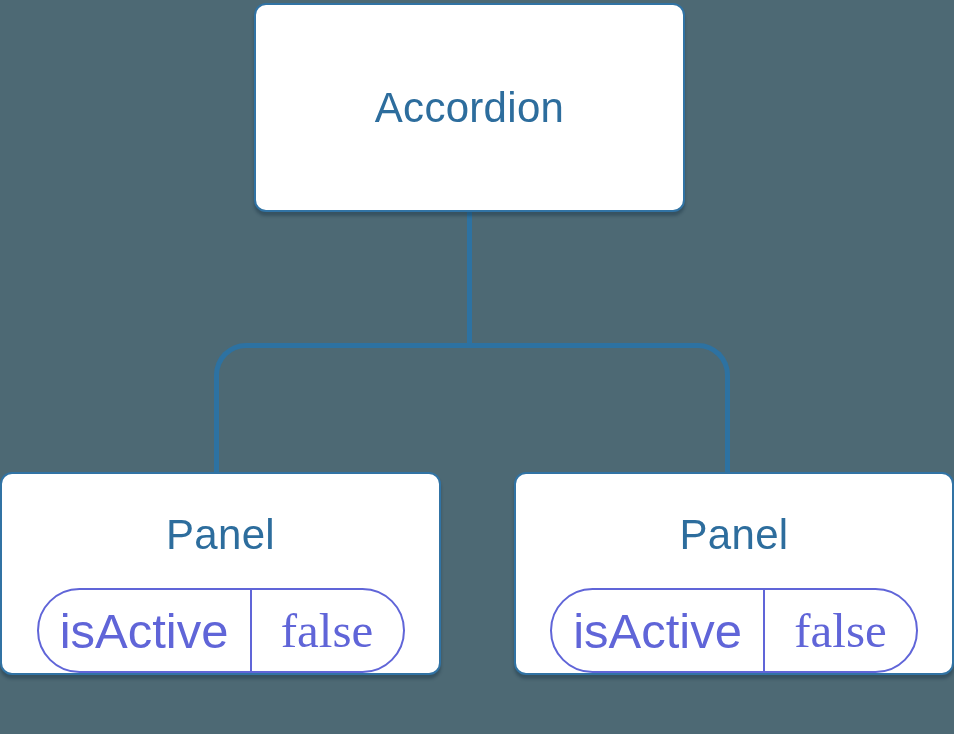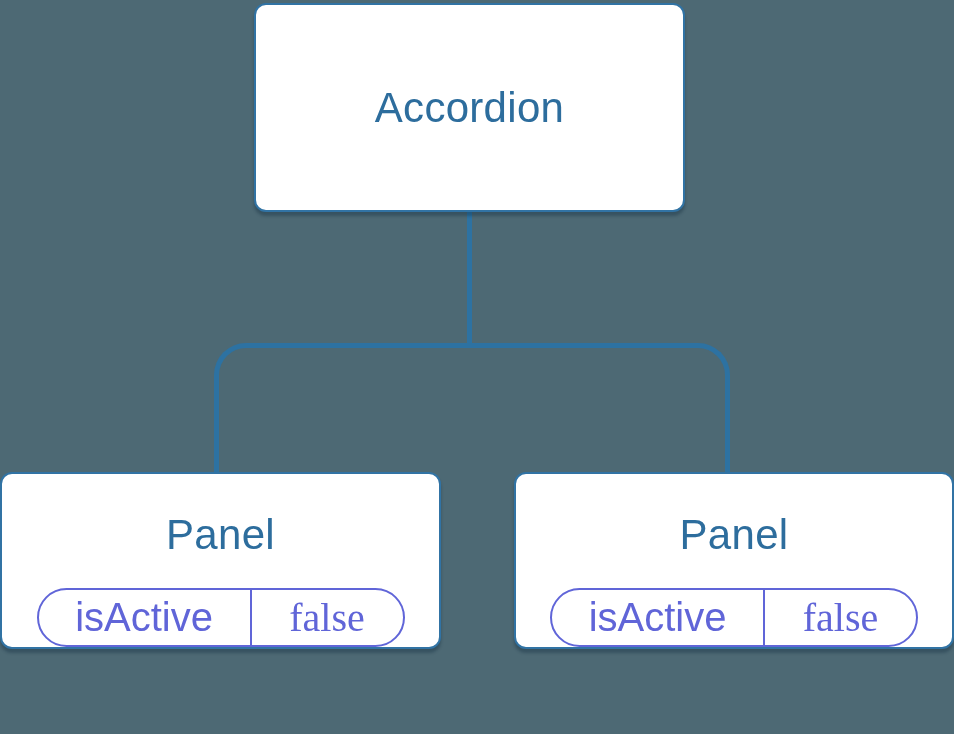--- a/index.html
+++ b/index.html
@@ -35,21 +35,21 @@
     left: 254px;
     top: 3px;
     width: 431px;
     height: 209px;
     display: flex;
     align-items: center;
     justify-content: center;
   }
   .panel-node {
     top: 472px;
-    height: 177px;
+    height: 203px;
     display: flex;
     flex-direction: column;
     align-items: center;
   }
   .panel-node.left  { left: 0;     width: 441px; }
   .panel-node.right { left: 514px; width: 440px; }
   .panel-title { margin-top: 36px; }
 
   .connector-stem {
     position: absolute;
@@ -74,21 +74,21 @@
 
   .state-pill {
     box-sizing: border-box;
     margin-top: 28px;
     width: 368px;
     height: 100px;
     border: 2.5px solid #6065d8;
     border-radius: 50px;
     display: flex;
     color: #6065d8;
-    font-size: 40px;
+    font-size: 49px;
     font-weight: 500;
     background: #ffffff;
     overflow: hidden;
   }
   .state-key {
     flex: 0 0 58%;
     display: flex;
     align-items: center;
     justify-content: center;
     border-right: 2.5px solid #6065d8;

